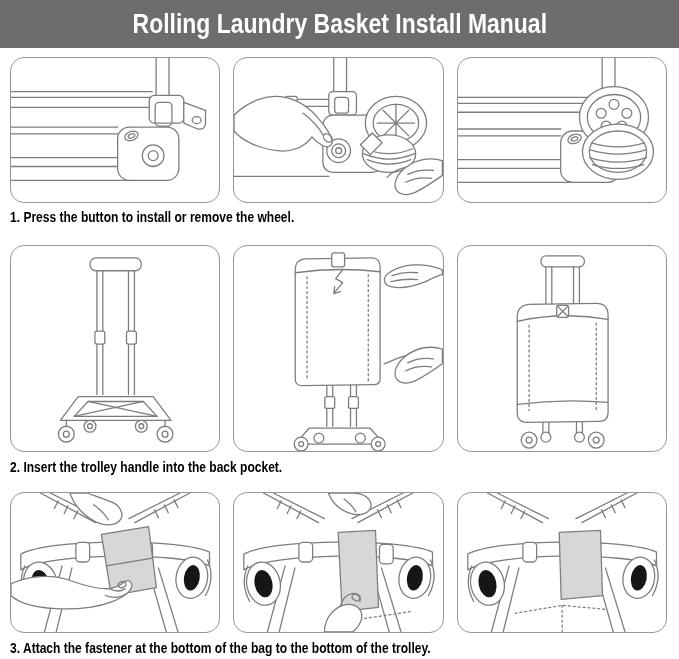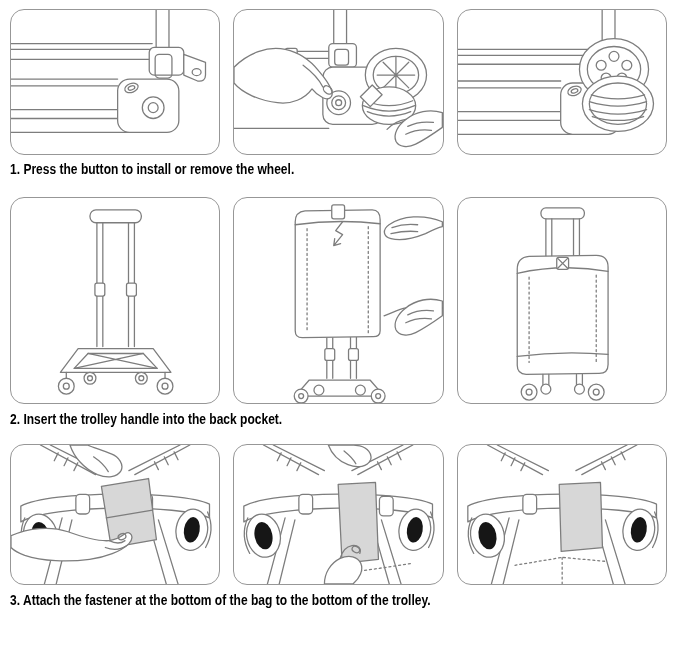--- a/index.html
+++ b/index.html
@@ -32,20 +32,23 @@
   .art .fillw{fill:#ffffff;}
   .art .strap{fill:#d7d7d7;}
   .art .dark{fill:#161616;stroke:none;}
   .art .dash{stroke-dasharray:2 3;}
 </style>
 </head>
 <body>
 
 <div class="page">
 
+  <div class="banner">
+    <h1>Rolling Laundry Basket Install Manual</h1>
+  </div>
 
   <div class="row row1">
 
     <div class="panel">
       <svg viewBox="0 0 211 146" preserveAspectRatio="none">
         <g class="art">
           <path d="M147 0 V40 M160 0 V40"></path>
           <path d="M0 34 H143 M0 40 H143 M0 50 H141"></path>
           <rect class="fillw" x="140" y="38" width="35" height="28" rx="5"></rect>
           <rect x="146" y="45" width="17" height="24" rx="4"></rect>

